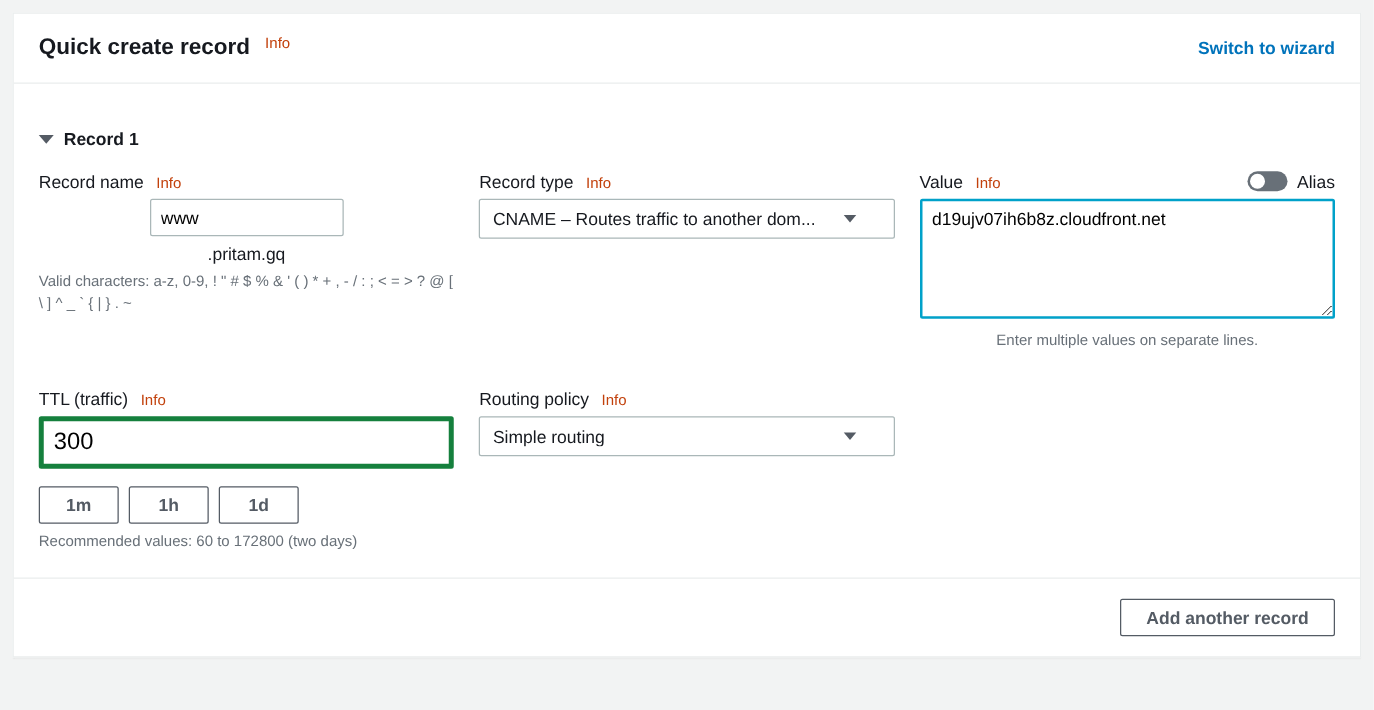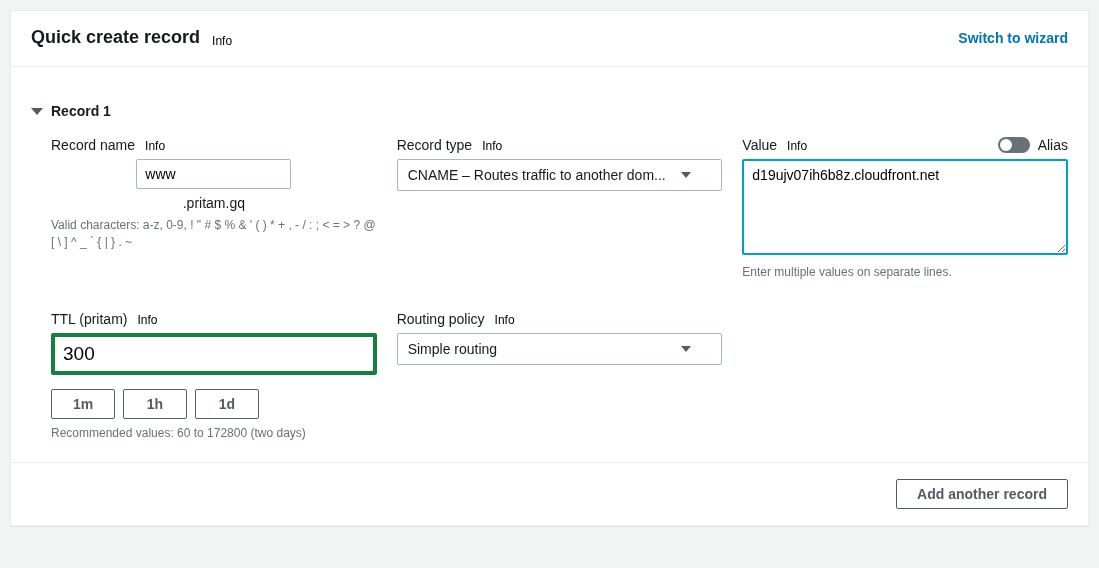--- a/index.html
+++ b/index.html
@@ -21,25 +21,25 @@
     align-items: center;
     justify-content: space-between;
     padding: 16px 20px 18px 20px;
     border-bottom: 1px solid #eaeded;
   }
   .panel-title {
     font-size: 18px;
     font-weight: 700;
     color: #16191f;
     display: flex;
-    align-items: flex-end;
+    align-items: flex-start;
     gap: 12px;
   }
   .info-link {
-    color: #000000;
+    color: #c2410c;
     font-size: 12px;
     font-weight: 400;
     text-decoration: none;
     cursor: pointer;
   }
   .switch-link {
     color: #0073bb;
     font-size: 14px;
     font-weight: 700;
     text-decoration: none;
@@ -69,21 +69,20 @@
     padding: 6px 20px;
     font-size: 14px;
     font-weight: 700;
     cursor: pointer;
   }
   .grid {
     display: grid;
     grid-template-columns: 1fr 1fr 1fr;
     column-gap: 20px;
     row-gap: 30px;
-    margin-left: 20px;
   }
   .field-label {
     font-size: 14px;
     color: #16191f;
     display: flex;
     align-items: baseline;
     gap: 10px;
     margin-bottom: 6px;
   }
   .row-inline { display: flex; align-items: center; gap: 6px; flex-direction: column; }
@@ -237,26 +236,26 @@
           <div class="field-label" style="margin-bottom:0;">
             <span>Value</span>
             <a class="info-link">Info</a>
           </div>
           <div class="alias-wrap">
             <div class="toggle"></div>
             <span>Alias</span>
           </div>
         </div>
         <textarea class="value-area" style="">d19ujv07ih6b8z.cloudfront.net</textarea>
-        <div class="hint" style="max-width:none;">Enter multiple values on separate lines.</div>
-      </div>
-
-      <div>
-        <div class="field-label">
-          <span>TTL (pritam)</span>
+        <div class="hint" style="max-width:none;text-align:center;">Enter multiple values on separate lines.</div>
+      </div>
+
+      <div>
+        <div class="field-label">
+          <span>TTL (traffic)</span>
           <a class="info-link">Info</a>
         </div>
         <input type="text" class="ttl-input" value="300" style="">
         <div class="ttl-buttons">
           <div class="ttl-btn">1m</div>
           <div class="ttl-btn">1h</div>
           <div class="ttl-btn">1d</div>
         </div>
         <div class="hint">Recommended values: 60 to 172800 (two days)</div>
       </div>

